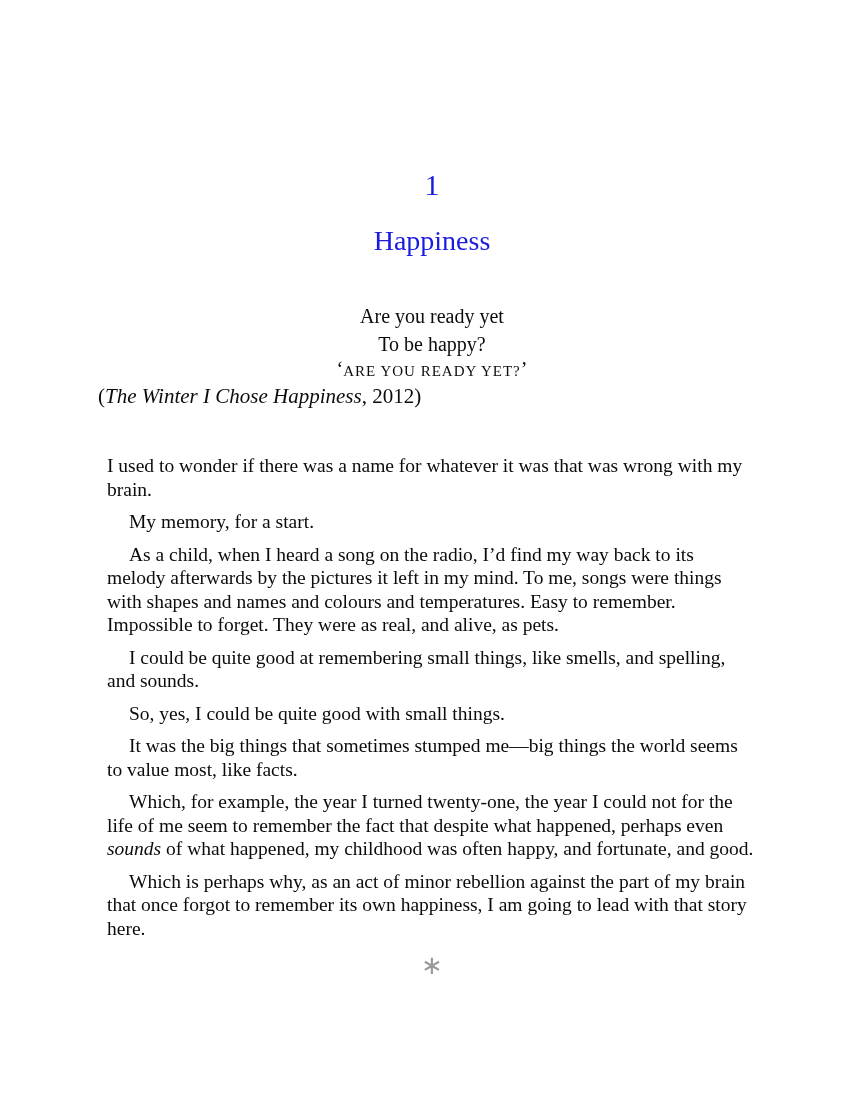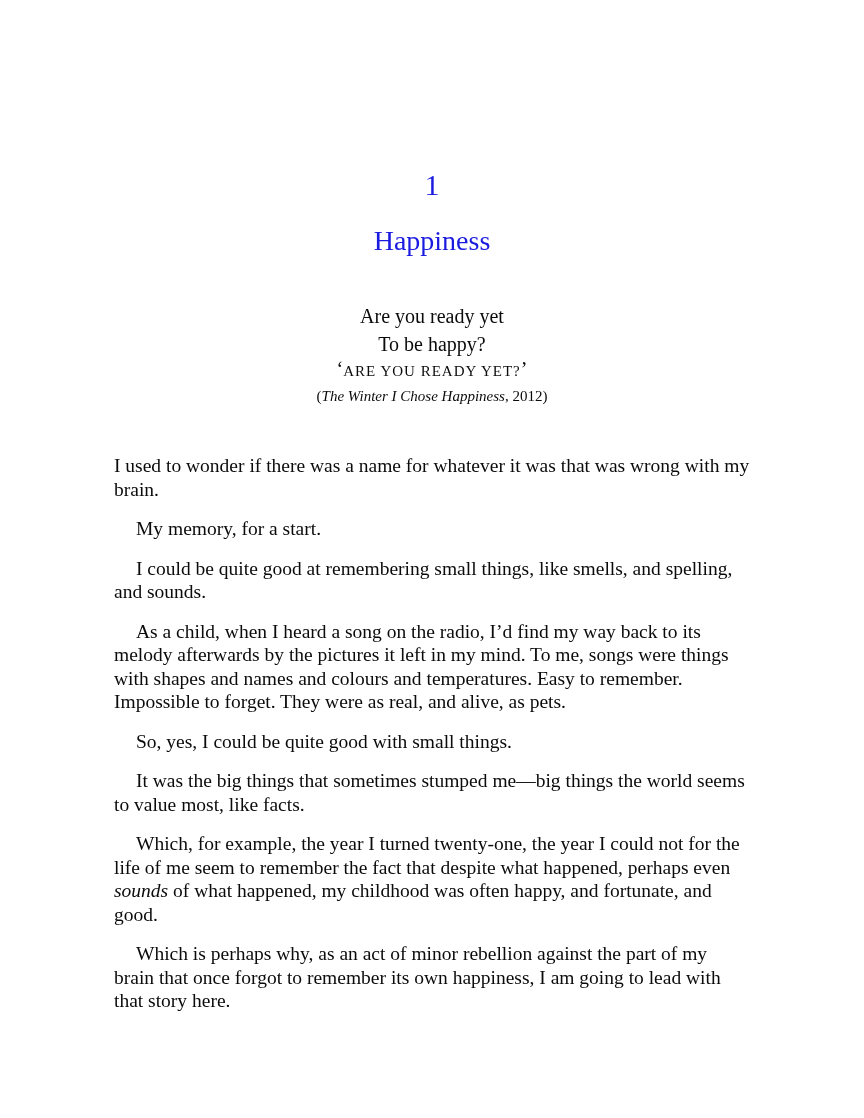--- a/index.html
+++ b/index.html
@@ -51,32 +51,31 @@
     line-height: 22px;
     letter-spacing: 1px;
     text-align: center;
   }
   .source-line .q {
     font-size: 20px;
     letter-spacing: 0;
   }
   .attribution {
     margin-top: 1px;
-    font-size: 15px;
+    font-size: 21px;
     line-height: 27px;
-    text-align: center;
   }
   .body-text {
     margin-top: 44px;
     font-size: 19.5px;
     line-height: 23.5px;
     text-align: left;
   }
   .body-text p {
-    margin: 16px;
+    margin: 9px;
     padding: 0;
   }
   .body-text p.indent {
     text-indent: 22px;
   }
   .divider {
     margin-top: 10px;
     font-size: 26px;
     line-height: 30px;
     text-align: center;
@@ -103,22 +102,22 @@
         <div>To be happy?</div>
       </div>
 
       <div class="source-line"><span class="q">‘</span><span>ARE YOU READY YET?</span><span class="q">’</span></div>
 
       <div class="attribution"><span>(</span><i>The Winter I Chose Happiness</i><span>, 2012)</span></div>
 
       <div class="body-text" id="body-before">
           <p class="noindent"><span>I used to wonder if there was a name for whatever it was that was wrong with my brain.</span></p>
           <p class="indent"><span>My memory, for a start.</span></p>
+          <p class="indent"><span>As a child, when I heard a song on the radio, I’d find my way back to its melody afterwards by the pictures it left in my mind. To me, songs were things with shapes and names and colours and temperatures. Easy to remember. Impossible to forget. They were as real, and alive, as pets.</span></p>
           <p class="indent"><span>I could be quite good at remembering small things, like smells, and spelling, and sounds.</span></p>
-          <p class="indent"><span>As a child, when I heard a song on the radio, I’d find my way back to its melody afterwards by the pictures it left in my mind. To me, songs were things with shapes and names and colours and temperatures. Easy to remember. Impossible to forget. They were as real, and alive, as pets.</span></p>
           <p class="indent"><span>So, yes, I could be quite good with small things.</span></p>
           <p class="indent"><span>It was the big things that sometimes stumped me—big things the world seems to value most, like facts.</span></p>
           <p class="indent"><span>Which, for example, the year I turned twenty-one, the year I could not for the life of me seem to remember the fact that despite what happened, perhaps even </span><i>sounds</i><span> of what happened, my childhood was often happy, and fortunate, and good.</span></p>
           <p class="indent"><span>Which is perhaps why, as an act of minor rebellion against the part of my brain that once forgot to remember its own happiness, I am going to lead with that story here.</span></p>
         </div>
 
       <div class="divider">∗</div>
 
 
     </div>

